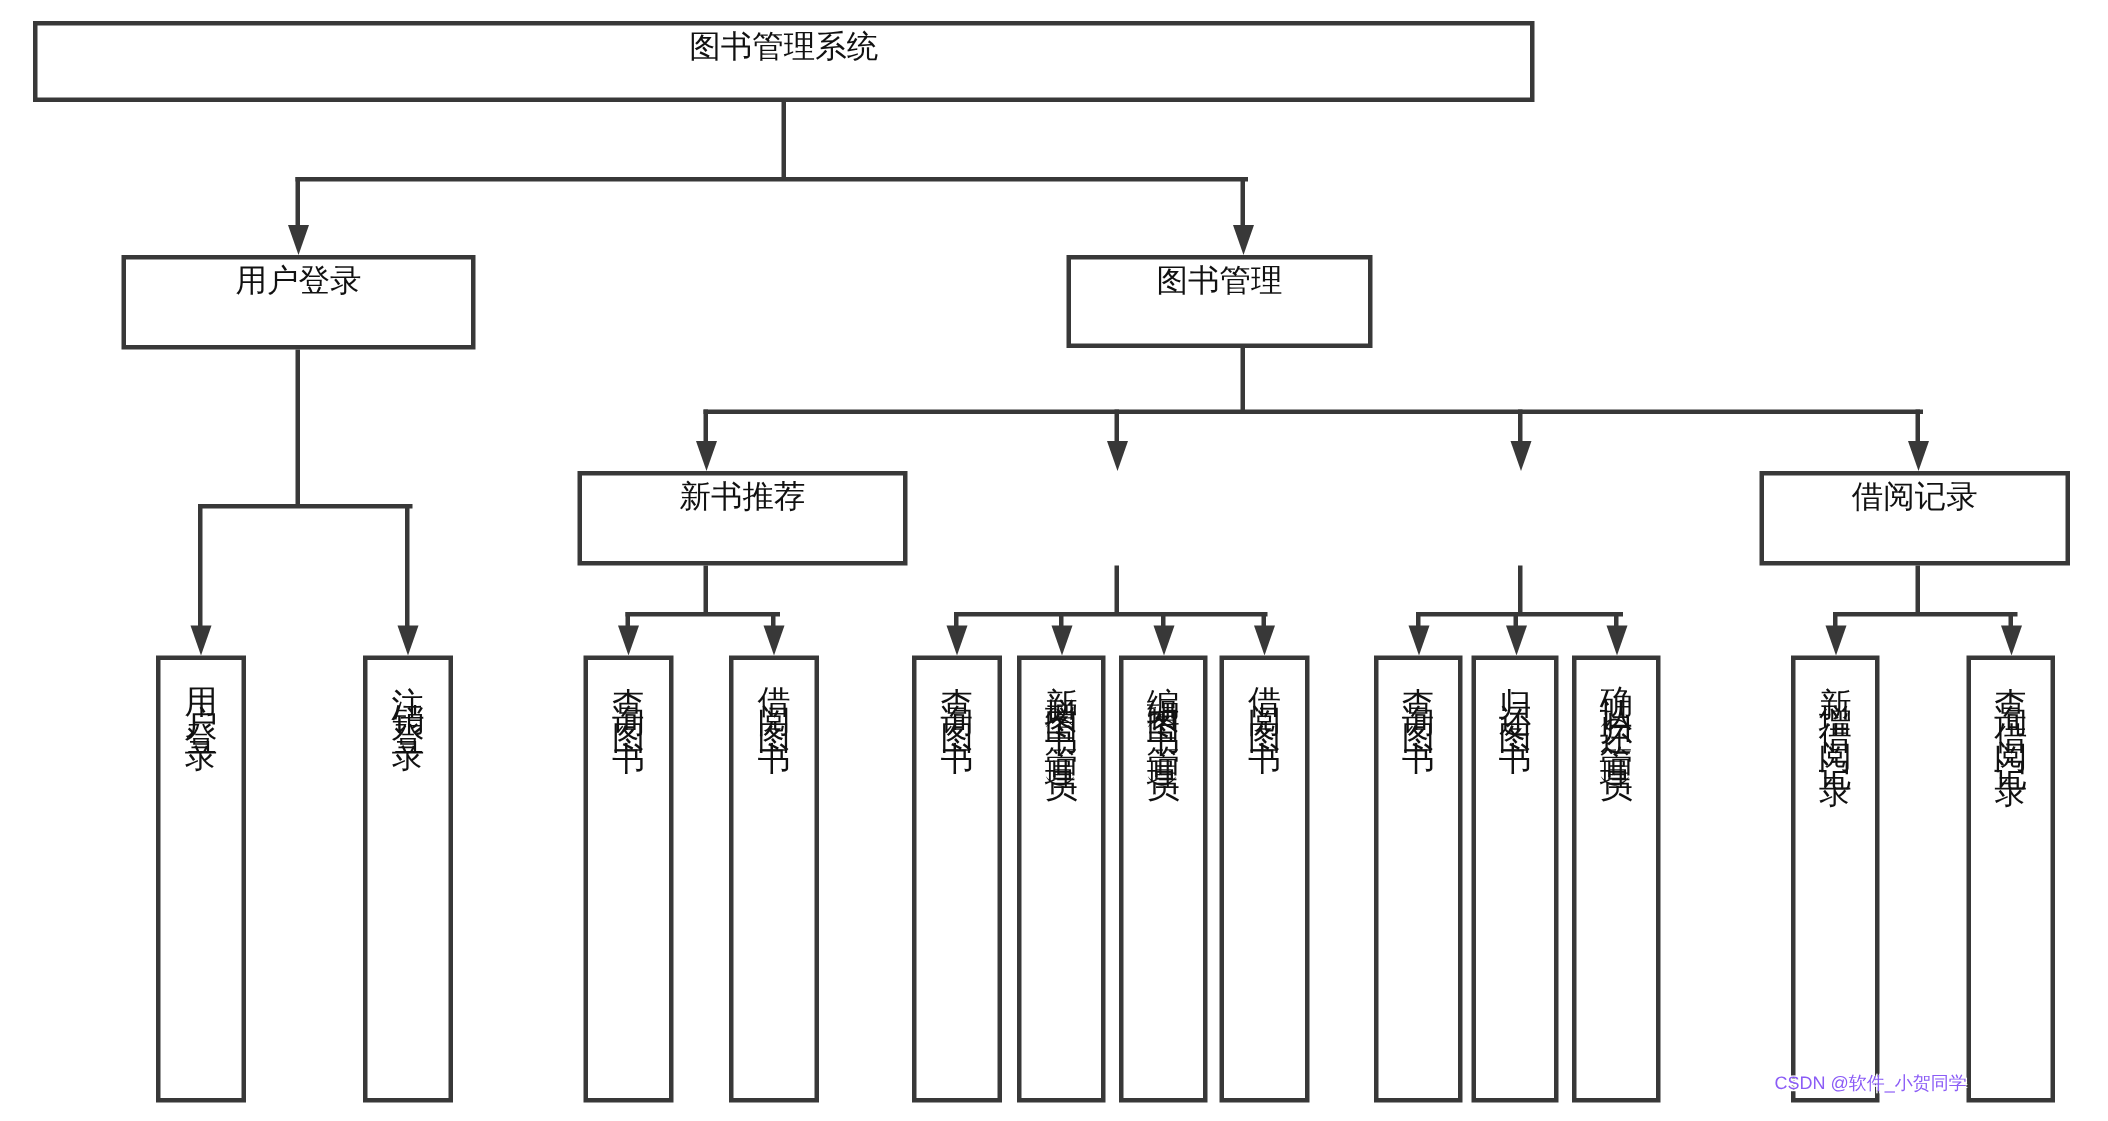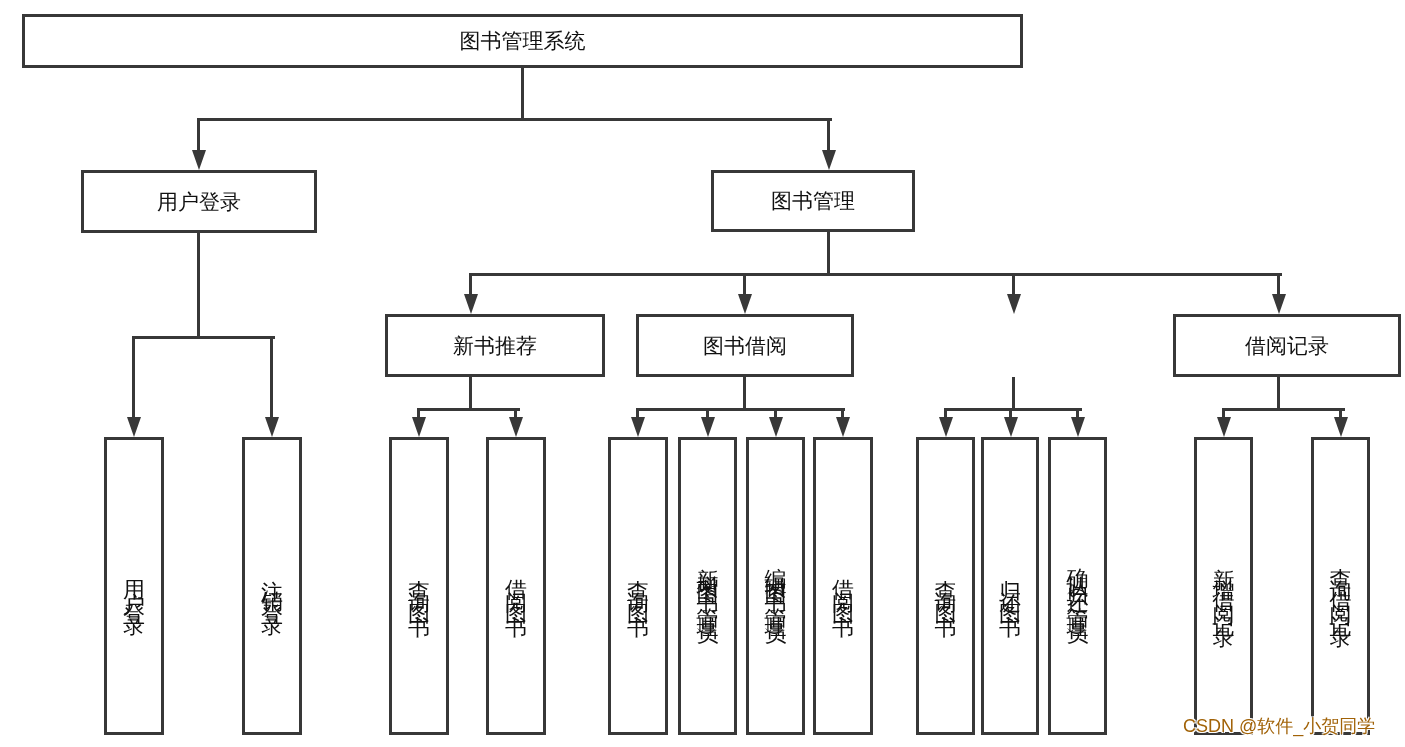--- a/index.html
+++ b/index.html
@@ -1,32 +1,32 @@
 <!DOCTYPE html>
 <html><head>
 <meta charset="utf-8">
 <style>
   html,body{margin:0;padding:0;background:#ffffff;}
   body{width:1405px;height:747px;position:relative;overflow:hidden;
        font-family:"Liberation Sans",sans-serif;color:#1a1a1a;}
   .canvas{position:absolute;left:0;top:0;width:1405px;height:747px;}
   .box{position:absolute;background:#fff;border:3px solid #383838;box-sizing:border-box;
-       display:flex;align-items:center;justify-content:center;
+       display:flex;align-items:flex-start;justify-content:center;
        font-size:21px;color:#111;white-space:nowrap;}
   .leaf{width:60px;top:437px;height:298px;}
   .leaf .vtext{writing-mode:vertical-rl;text-orientation:mixed;
        font-size:22px;letter-spacing:12px;line-height:1;}
   .leaf .vtext.tight{letter-spacing:8px;}
   .hline,.vline{position:absolute;background:#383838;}
   .hline{height:3px;}
   .vline{width:3px;}
   .arrow{position:absolute;width:0;height:0;
        border-left:7px solid transparent;border-right:7px solid transparent;
        border-top:20px solid #383838;transform:translateX(-50%);}
-  .watermark{position:absolute;left:1183px;top:714px;font-size:18px;color:#a16207;
+  .watermark{position:absolute;left:1183px;top:714px;font-size:12px;color:#8b5cf6;
        letter-spacing:0px;z-index:10;
        text-shadow:-1px -1px 0 #fff,1px -1px 0 #fff,-1px 1px 0 #fff,1px 1px 0 #fff;}
 </style>
 </head>
 <body>
 
 <div class="canvas">
 
   <div class="box" style="left:22px;top:14px;width:1001px;height:54px;">
     <span>图书管理系统</span>
@@ -60,24 +60,21 @@
   <div class="vline" style="left:743px;top:273px;height:21px;"></div>
   <div class="arrow" style="left:745px;top:294px;"></div>
   <div class="vline" style="left:1012px;top:273px;height:21px;"></div>
   <div class="arrow" style="left:1014px;top:294px;"></div>
   <div class="vline" style="left:1277px;top:273px;height:21px;"></div>
   <div class="arrow" style="left:1279px;top:294px;"></div>
 
   <div class="box" style="left:361px;top:314px;width:220px;height:63px;margin-left:24px;">
     <span>新书推荐</span>
   </div>
-  <div class="box" style="left:636px;top:314px;width:218px;height:63px;">
-    <span>图书借阅</span>
-  </div>
-  <div class="box" style="left:1173px;top:314px;width:228px;height:63px;">
+  <div class="box" style="left:1173px;top:314px;width:207px;height:63px;">
     <span>借阅记录</span>
   </div>
 
   <div class="vline" style="left:469px;top:377px;height:33px;"></div>
   <div class="hline" style="left:417px;top:408px;width:103px;"></div>
   <div class="vline" style="left:417px;top:408px;height:11px;"></div>
   <div class="arrow" style="left:419px;top:417px;"></div>
   <div class="vline" style="left:514px;top:408px;height:11px;"></div>
   <div class="arrow" style="left:516px;top:417px;"></div>
 

